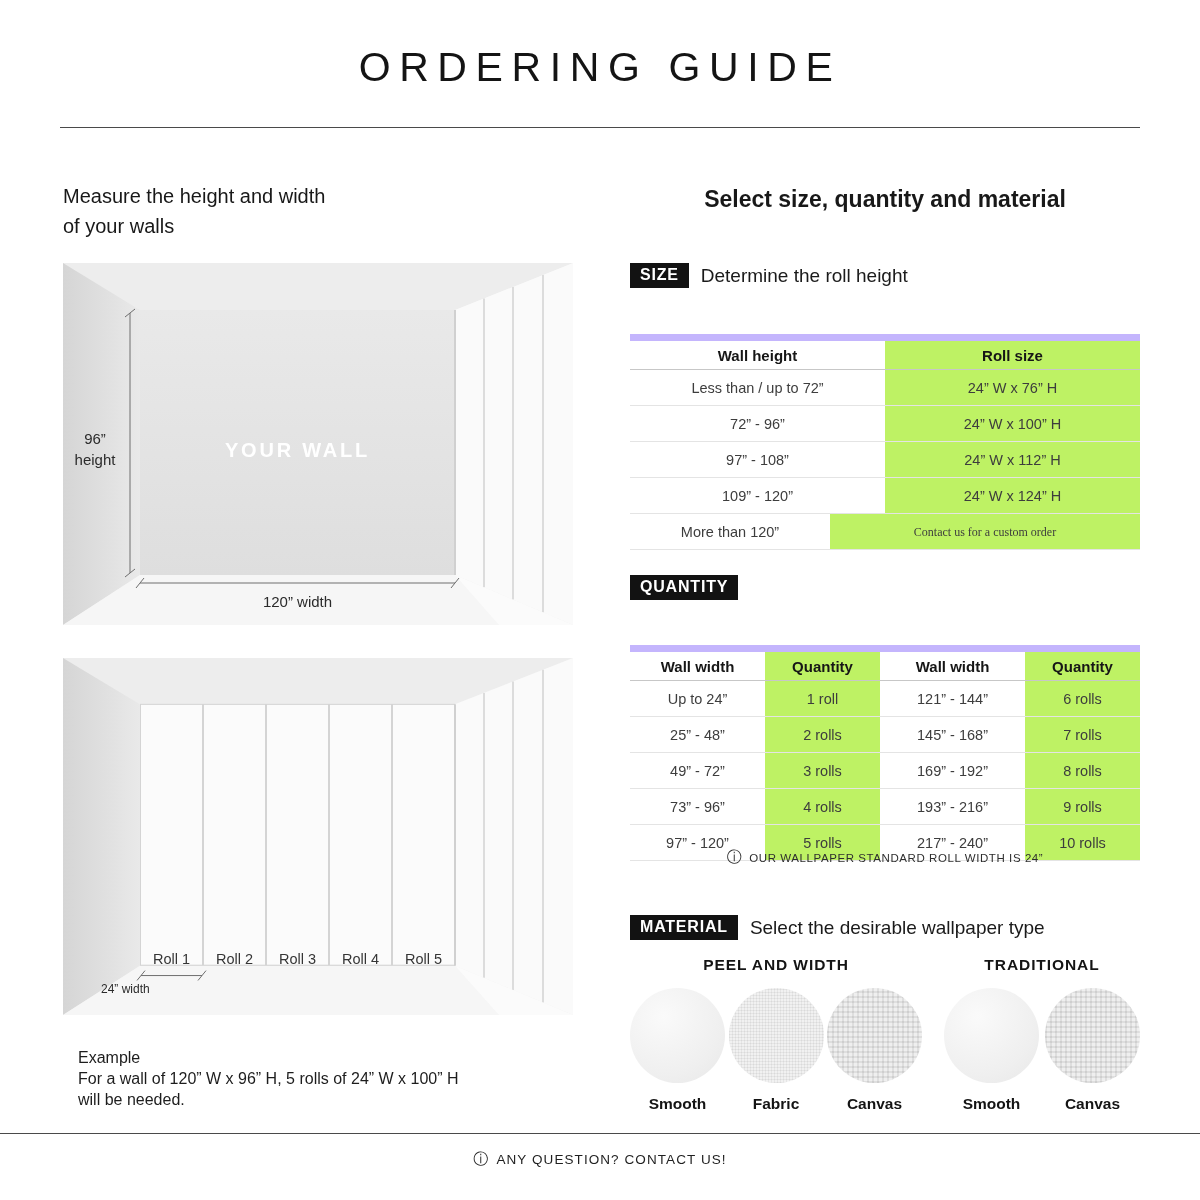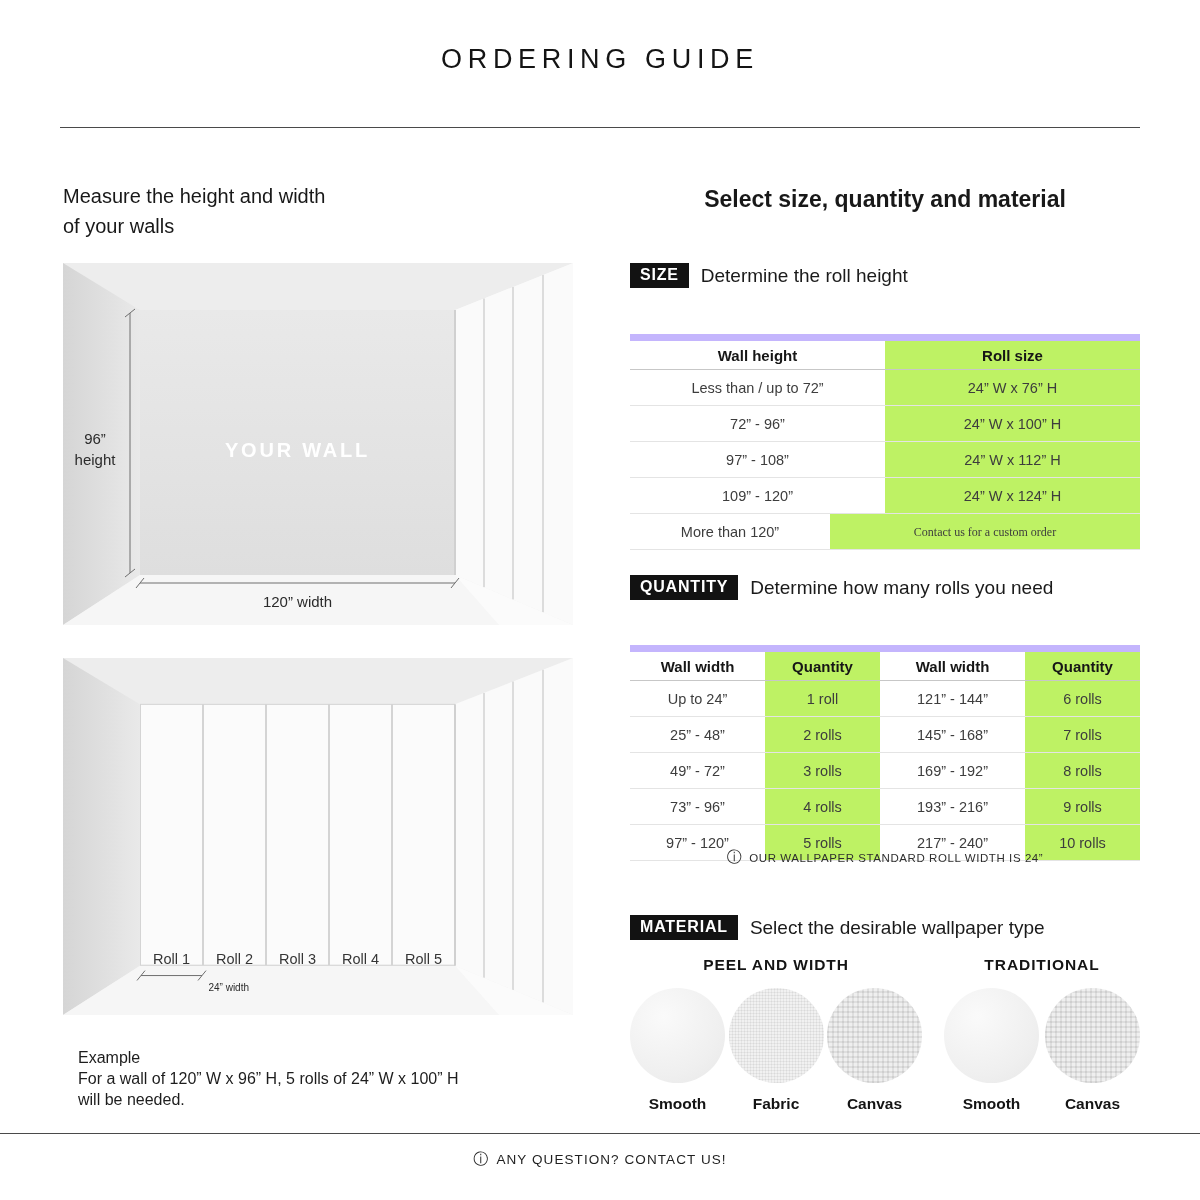--- a/index.html
+++ b/index.html
@@ -1,20 +1,20 @@
 <!DOCTYPE html>
 <html><head>
 <meta charset="utf-8">
 <style>
   html,body{margin:0;padding:0;background:#ffffff;}
   body{font-family:"Liberation Sans",sans-serif;color:#1c1c1c;}
   .page{position:relative;width:1200px;height:1200px;background:#fff;overflow:hidden;}
 
   .title{position:absolute;top:44px;left:0;width:1200px;text-align:center;
-         font-size:27px;font-weight:400;letter-spacing:.21em;color:#141414;}
+         font-size:41px;font-weight:400;letter-spacing:.21em;color:#141414;}
   .rule-top{position:absolute;top:127px;left:60px;width:1080px;border-top:1px solid #4a4a4a;}
   .rule-bottom{position:absolute;top:1133px;left:0;width:1200px;border-top:1px solid #4a4a4a;}
 
   .left-heading{position:absolute;top:181px;left:63px;width:510px;text-align:left;
                 font-size:20px;line-height:30px;color:#181818;}
   .right-heading{position:absolute;top:186px;left:630px;width:510px;text-align:center;
                  font-size:23px;color:#181818;font-weight:bold;}
 
   
   .room{position:absolute;left:63px;}
@@ -22,22 +22,22 @@
   #room2{top:658px;width:510px;height:357px;}
   .room svg{position:absolute;left:0;top:0;}
   .your-wall{position:absolute;left:77px;top:176px;width:315px;text-align:center;
              color:#ffffff;font-weight:bold;font-size:20px;letter-spacing:.14em;}
   .height-label{position:absolute;left:2px;top:165px;width:60px;text-align:center;
                 font-size:15px;line-height:21px;color:#2b2b2b;}
   .width-label1{position:absolute;left:77px;top:330px;width:315px;text-align:center;
                 font-size:15px;color:#2b2b2b;}
   .rolls-row{position:absolute;left:77px;top:293px;width:315px;display:flex;}
   .rolls-row span{flex:1;text-align:center;font-size:14.5px;color:#353535;}
-  .width-label2{position:absolute;left:38px;top:324px;width:148px;text-align:right;
-                font-size:10px;color:#2b2b2b;}
+  .width-label2{position:absolute;left:38px;top:324px;width:148px;text-align:left;
+                font-size:12px;color:#2b2b2b;}
 
   .example{position:absolute;left:78px;top:1047px;font-size:16px;line-height:21px;color:#1d1d1d;}
 
   
   .section-head{position:absolute;left:630px;display:flex;align-items:center;gap:12px;}
   #size-head{top:263px;} #qty-head{top:575px;} #mat-head{top:915px;}
   .badge{background:#121212;color:#fff;font-weight:bold;font-size:16px;
          letter-spacing:.05em;padding:3px 10px 4px;}
   .section-sub{font-size:19px;color:#1a1a1a;}
 
@@ -216,21 +216,20 @@
       <div class="cell sc2 gray">24” W x 124” H</div>
     </div>
     <div class="t-row">
       <div class="cell sc1">More than 120”</div>
       <div class="cell sc2 gray two-line">Contact us for a custom order</div>
     </div>
   </div>
 
   <div class="section-head" id="qty-head">
     <span class="badge">QUANTITY</span>
-    <span class="section-sub">Determine how many rolls you need</span>
   </div>
   <div class="table" id="qty-table">
     <div class="t-head">
       <div class="cell qc1">Wall width</div>
       <div class="cell qc2 gray">Quantity</div>
       <div class="cell qc3">Wall width</div>
       <div class="cell qc4 gray">Quantity</div>
     </div>
     <div class="t-row">
       <div class="cell qc1">Up to 24”</div>

